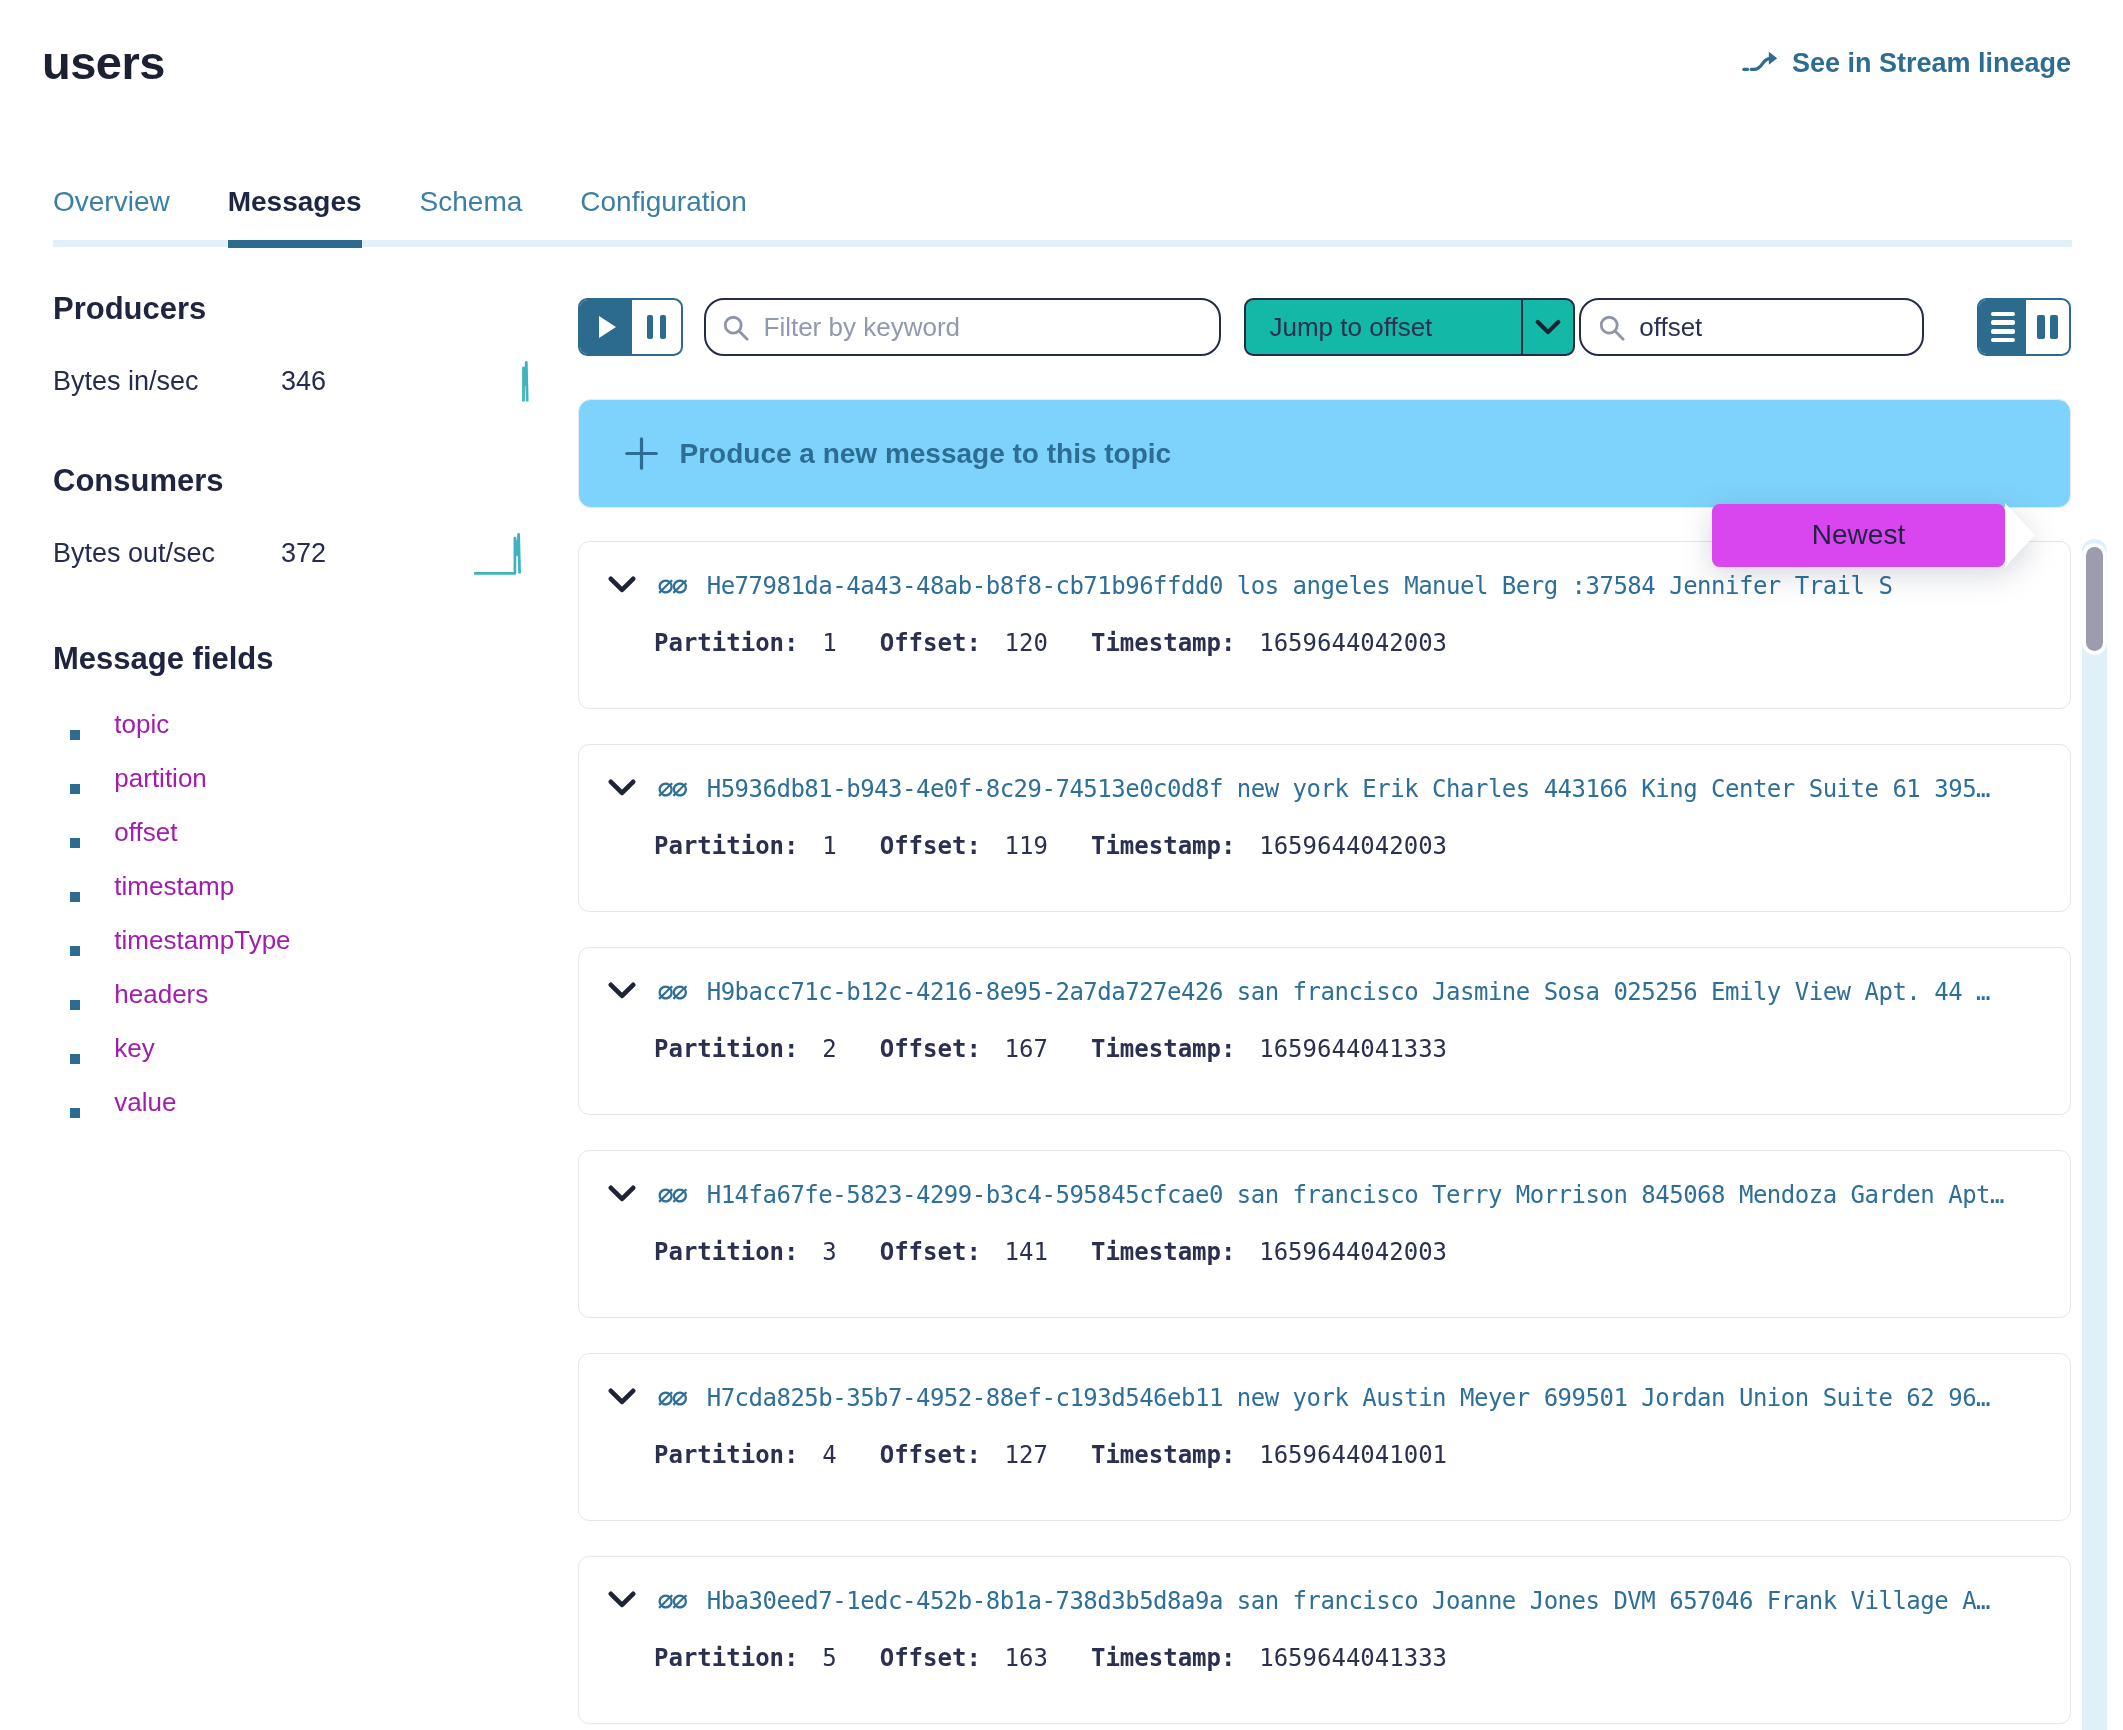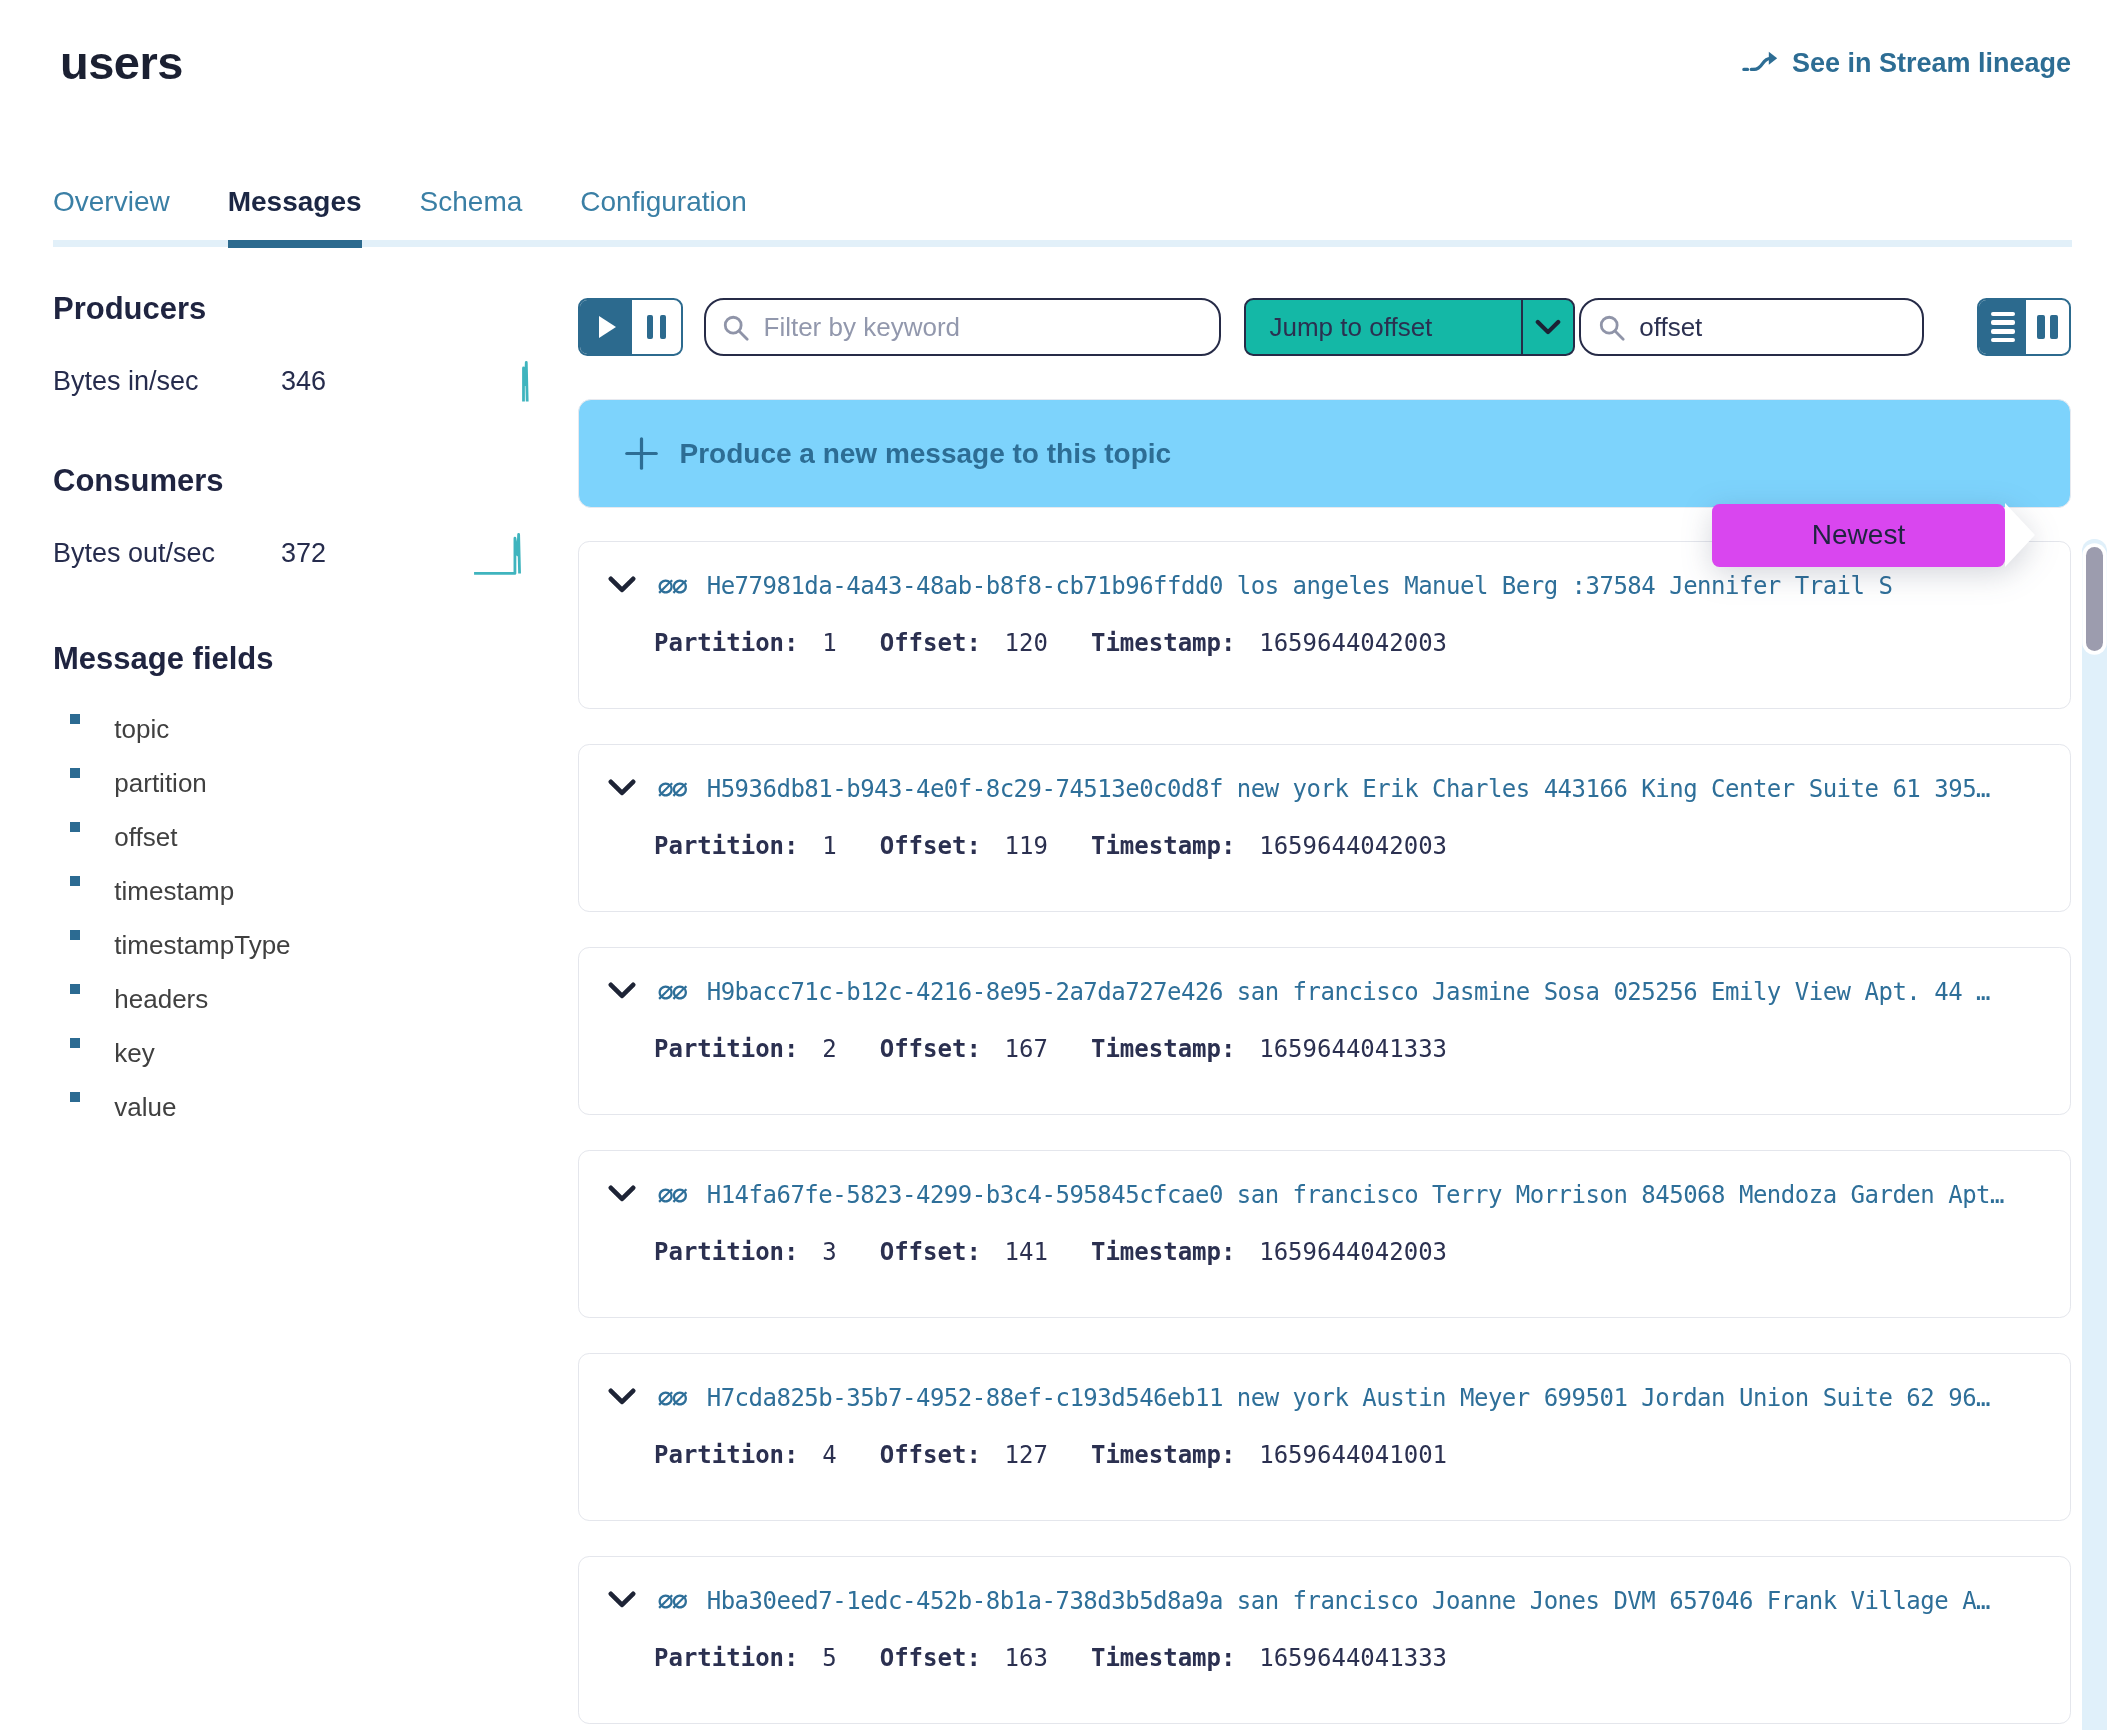--- a/index.html
+++ b/index.html
@@ -1,21 +1,21 @@
 <!DOCTYPE html>
 <html style="font-size:15px"><head>
 <meta charset="utf-8">
 <style>
   * { margin:0; padding:0; box-sizing:border-box; }
   html,body { width:2124px; height:1730px; overflow:hidden; background:#ffffff;
               font-family:"Liberation Sans", sans-serif; }
   .page { position:relative; width:2124px; height:1730px; }
 
   
-  .header { position:absolute; top:35px; left:60px; right:53px;
+  .header { position:absolute; top:35px; left:42px; right:53px;
             display:flex; justify-content:space-between; align-items:flex-start; }
   .title { font-size:47px; font-weight:bold; color:#1b2032; letter-spacing:-0.5px; }
   .lineage { display:flex; align-items:flex-start; gap:13px; margin-top:13px;
              font-size:27px; font-weight:600; color:#2d6d94; cursor:pointer; }
 
   
   .tabs { position:absolute; top:186px; left:53px; right:52px;
           display:flex; gap:58px; border-bottom:7.5px solid #e2f0f9; }
   .tab { font-size:28px; color:#3a7fa5; padding-bottom:22.4px; position:relative; cursor:pointer; }
   .tab.active { color:#1c2744; font-weight:600; }
@@ -25,22 +25,22 @@
   
   .sidebar { position:absolute; top:291px; left:53px; width:477px; }
   .side-h { font-size:31px; font-weight:bold; color:#1f2440; }
   .metric { display:flex; align-items:center; margin-top:28px; font-size:27px; color:#262c4d; }
   .metric .m-label { width:228px; }
   .metric .m-value { width:112px; }
   .metric svg { margin-left:auto; }
   .sec-consumers { margin-top:56px; }
   .sec-fields { margin-top:62px; }
   .fields-list { list-style:none; margin-top:37px; }
-  .fields-list li { display:flex; align-items:flex-start; margin-bottom:28px;
-                    font-size:26px; color:#404040; height:26px; cursor:pointer; }
+  .fields-list li { display:flex; align-items:flex-end; margin-bottom:28px;
+                    font-size:26px; color:#a21caf; height:26px; cursor:pointer; }
   .bullet { width:10.3px; height:10.3px; background:#2c6b92; margin:0 34px 0 17px; flex:none; }
 
   
   .main { position:absolute; left:578px; top:298px; width:1493px; }
 
   .toolbar { display:flex; align-items:center; height:58px; }
   .playpause { display:flex; width:105px; height:58px; border:2.3px solid #2c6a8e;
                border-radius:9.3px; overflow:hidden; background:#fff; cursor:pointer; }
   .pp-play { width:52px; background:#2c6a8e; display:flex; align-items:center; justify-content:center; }
   .pp-pause { flex:1; display:flex; align-items:center; justify-content:center; gap:6.5px; }

